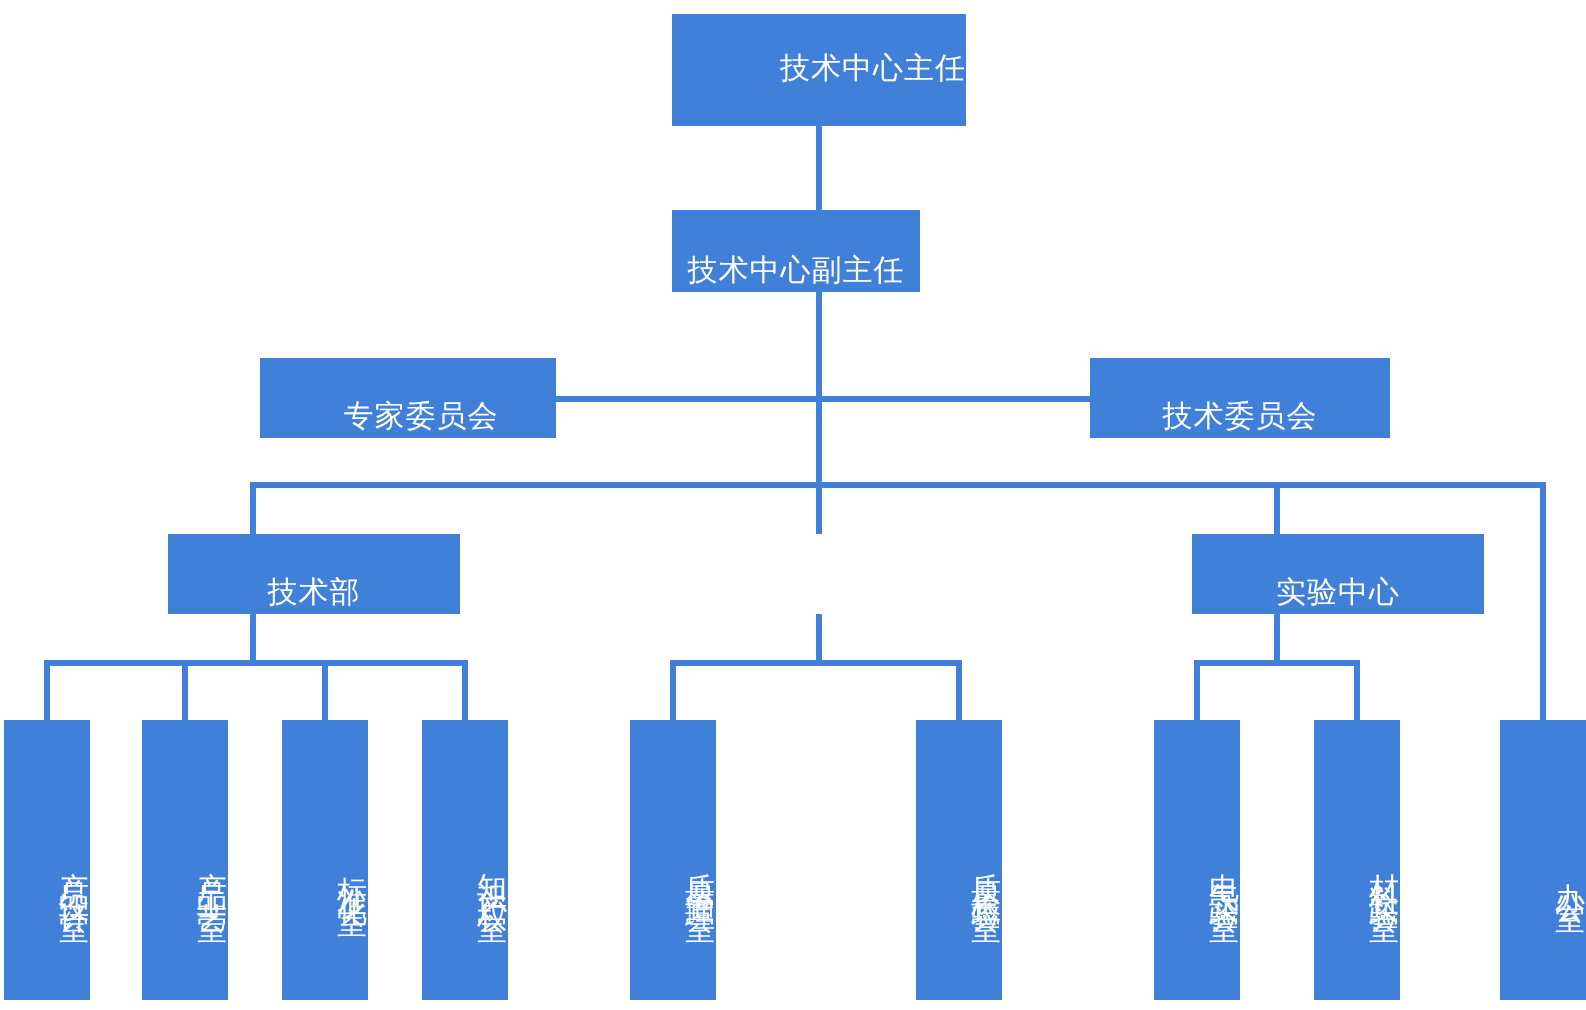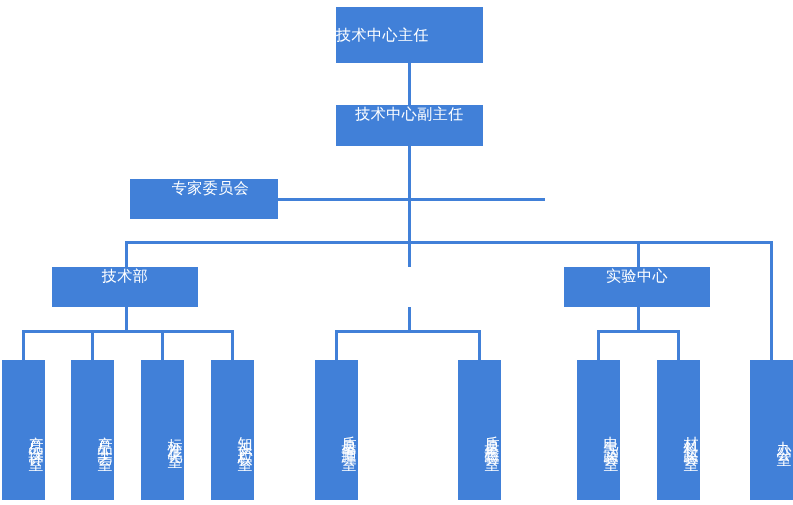--- a/index.html
+++ b/index.html
@@ -13,33 +13,33 @@
     height: 505px;
     background: #ffffff;
     overflow: hidden;
     font-family: "Liberation Sans", "DejaVu Sans", sans-serif;
   }
   .node {
     position: absolute;
     background: #4180d8;
     color: #ffffff;
     display: flex;
-    align-items: flex-start;
+    align-items: flex-end;
     justify-content: center;
     text-align: center;
     box-sizing: border-box;
     line-height: 1.25;
     font-size: 15px;
     font-weight: 400;
     letter-spacing: 0.5px;
   }
   .node.top     { font-size: 15px; }
   .node.sub     { font-size: 15px; }
   .node.comm    { font-size: 15px; }
-  .node.dept    { font-size: 15px; }
+  .node.dept    { font-size: 15px; margin-left: 32px; }
   .node.leaf {
     writing-mode: vertical-rl;
     text-orientation: upright;
     font-size: 15px;
     letter-spacing: 5px;
     padding-top: 12px;
     align-items: flex-start;
     justify-content: center;
   }
   .conn {
@@ -82,28 +82,31 @@
 
   <div class="conn v" style="left:637px; top:307px; height:24px;"></div>
   <div class="conn h" style="left:597px; top:330px; width:83px;"></div>
   <div class="conn v" style="left:597px; top:330px; height:30px;"></div>
   <div class="conn v" style="left:677px; top:330px; height:30px;"></div>
 
   <div class="node top" style="left:336px; top:7px; width:147px; height:56px; flex-direction:column;">
     <span>技术中心主任</span>
   </div>
 
-  <div class="node sub" style="left:336px; top:105px; width:147px; height:41px;">
+  <div class="node sub" style="left:336px; top:105px; width:124px; height:41px;">
     <span>技术中心副主任</span>
   </div>
 
   <div class="node comm" style="left:130px; top:179px; width:148px; height:40px;padding-left:13px;">
     <span>专家委员会</span>
   </div>
 
+  <div class="node comm" style="left:545px; top:179px; width:150px; height:40px;">
+    <span>技术委员会</span>
+  </div>
 
   <div class="node dept" style="left:52px; top:267px; width:146px; height:40px;">
     <span>技术部</span>
   </div>
 
 
   <div class="node dept" style="left:564px; top:267px; width:146px; height:40px;">
     <span>实验中心</span>
   </div>
 

